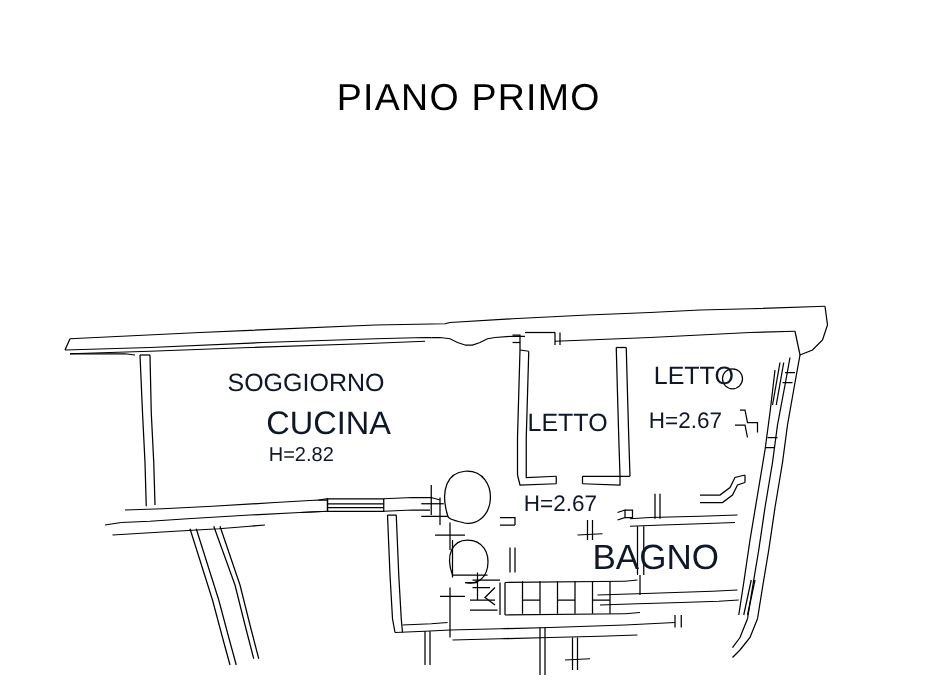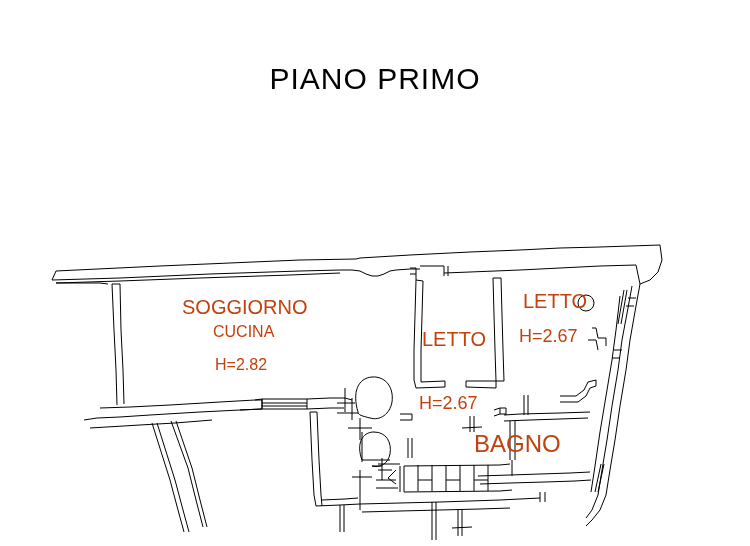--- a/index.html
+++ b/index.html
@@ -47,34 +47,34 @@
   svg.drawing rect,
   svg.drawing circle,
   svg.drawing ellipse {
     fill: none;
     stroke: #000000;
     stroke-width: 1;
     vector-effect: non-scaling-stroke;
   }
   .room-label {
     position: absolute;
-    color: #c2410c;
+    color: #0f172a;
     font-family: "Liberation Sans", sans-serif;
     font-weight: 400;
     white-space: nowrap;
     user-select: none;
   }
   .lbl-soggiorno  { left: 182px; top: 256px; font-size: 20px; }
-  .lbl-cucina     { left: 213px; top: 283px; font-size: 16px; }
+  .lbl-cucina     { left: 213px; top: 283px; font-size: 26px; }
   .lbl-h282       { left: 215px; top: 316px; font-size: 16px; }
   .lbl-letto-sm   { left: 422px; top: 288px; font-size: 20px; }
   .lbl-h267-sm    { left: 419px; top: 353px; font-size: 18px; }
   .lbl-letto-lg   { left: 523px; top: 250px; font-size: 20px; }
   .lbl-h267-lg    { left: 519px; top: 286px; font-size: 18px; }
-  .lbl-bagno      { left: 474px; top: 390px; font-size: 24px; text-align: center; }
+  .lbl-bagno      { left: 474px; top: 390px; font-size: 28px; text-align: center; }
 </style>
 </head>
 <body>
 
 <div id="plan-root">
 
   <div class="plan-title">PIANO PRIMO</div>
 
   <svg class="drawing" viewBox="0 0 750 546" xmlns="http://www.w3.org/2000/svg">
 

